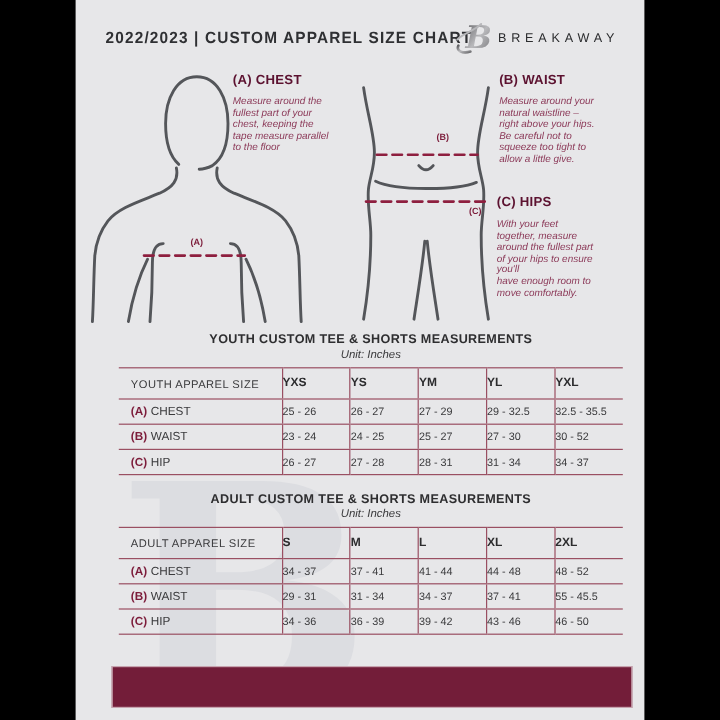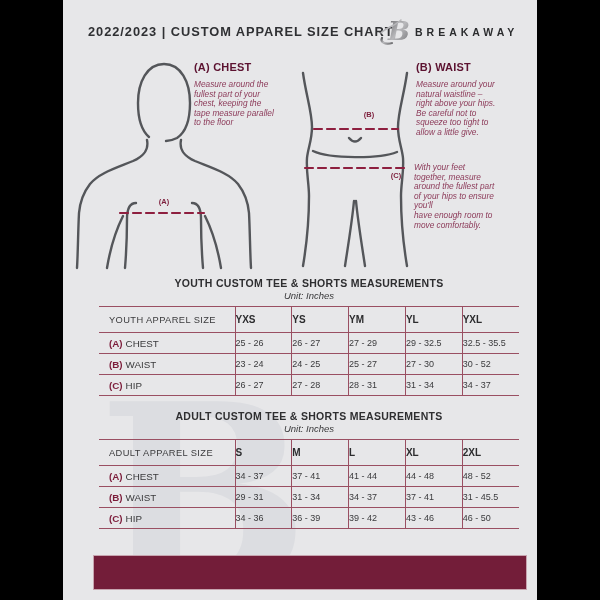--- a/index.html
+++ b/index.html
@@ -16,21 +16,21 @@
   *{margin:0;padding:0;box-sizing:border-box;}
   body{font-family:"Liberation Sans",sans-serif;background:#000;}
   .canvas{position:relative;width:600px;height:600px;background:#000;overflow:hidden;}
   .doc{position:absolute;left:63px;top:0;width:474px;height:600px;background:var(--bg);overflow:hidden;}
 
   .watermark{position:absolute;left:35px;top:370px;font-family:"DejaVu Serif",serif;
     font-weight:bold;font-size:250px;line-height:1;color:#dcdde1;z-index:0;user-select:none;}
 
   .hdr-title{position:absolute;left:25px;top:24px;font-size:13.5px;font-weight:bold;
     letter-spacing:1px;color:var(--dark);transform:scaleX(.95);transform-origin:left;z-index:1;}
-  .brand{position:absolute;left:352px;top:26px;font-size:10.5px;font-weight:bold;
+  .brand{position:absolute;left:352px;top:26px;font-size:10.5px;font-weight:normal;
     letter-spacing:4px;color:#2b2c2e;z-index:1;}
   .logo{position:absolute;left:316px;top:13px;z-index:1;}
 
   .figsvg{position:absolute;left:0;top:0;width:474px;height:600px;z-index:1;pointer-events:none;}
   .figsvg path{fill:none;stroke:var(--stroke);stroke-width:2.4;stroke-linecap:round;}
   .figsvg .dash{stroke:var(--dash);stroke-width:2.2;stroke-dasharray:8 5;}
 
   .fig-label{position:absolute;width:30px;text-align:center;font-size:7.5px;font-weight:bold;
     color:#7c1c3a;z-index:2;}
 
@@ -115,20 +115,21 @@
     <div class="ins" style="left:353px;top:61px;width:112px;">
       <h3>(B) WAIST</h3>
       <p>Measure around your
 natural waistline –
 right above your hips.
 Be careful not to
 squeeze too tight to
 allow a little give.</p>
     </div>
     <div class="ins" style="left:351px;top:163px;width:120px;">
+      <h3>(C) HIPS</h3>
       <p>With your feet
 together, measure
 around the fullest part
 of your hips to ensure
 you'll
 have enough room to
 move comfortably.</p>
     </div>
 
     <section class="tblock" style="top:276px;">
@@ -212,21 +213,21 @@
             <td>41 - 44</td>
             <td>44 - 48</td>
             <td>48 - 52</td>
           </tr>
           <tr>
             <td class="first"><span class="pfx">(B)</span><span>WAIST</span></td>
             <td>29 - 31</td>
             <td>31 - 34</td>
             <td>34 - 37</td>
             <td>37 - 41</td>
-            <td>31 - 45.5</td>
+            <td>55 - 45.5</td>
           </tr>
           <tr>
             <td class="first"><span class="pfx">(C)</span><span>HIP</span></td>
             <td>34 - 36</td>
             <td>36 - 39</td>
             <td>39 - 42</td>
             <td>43 - 46</td>
             <td>46 - 50</td>
           </tr>
         </tbody>

